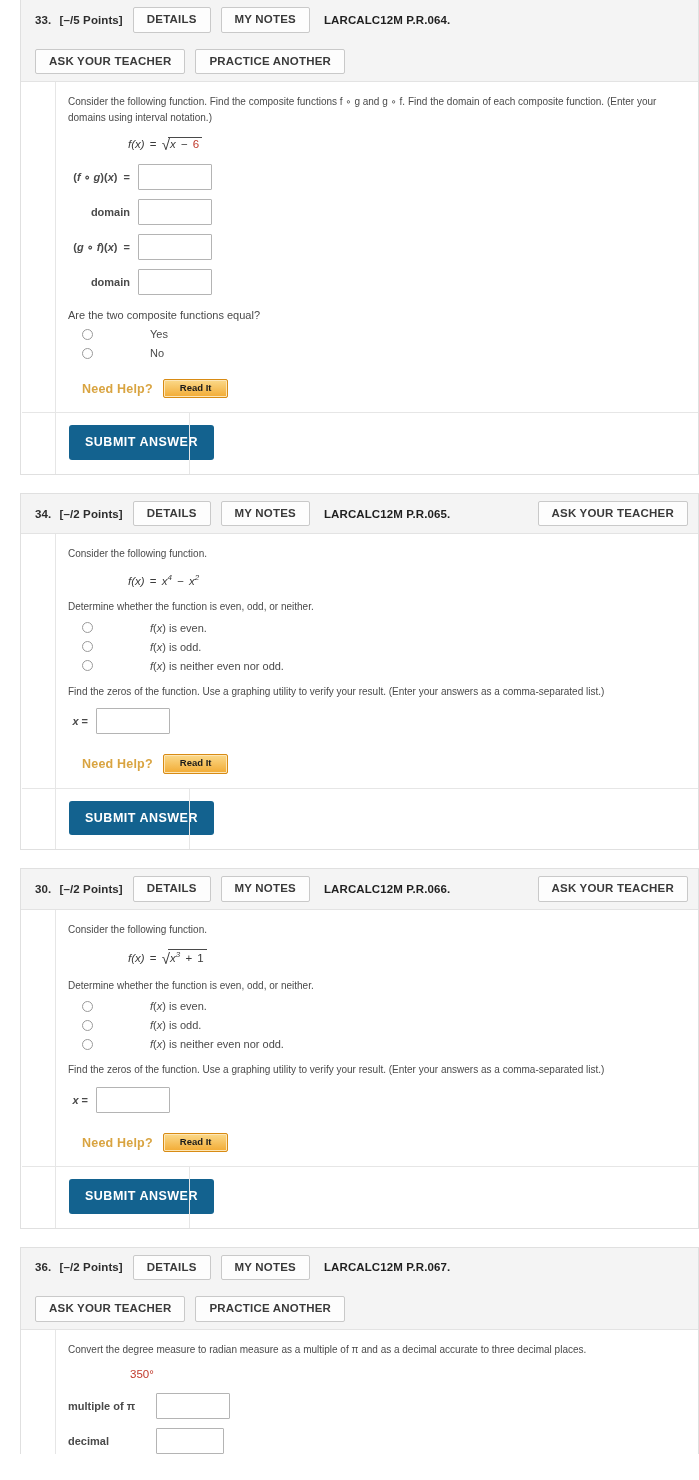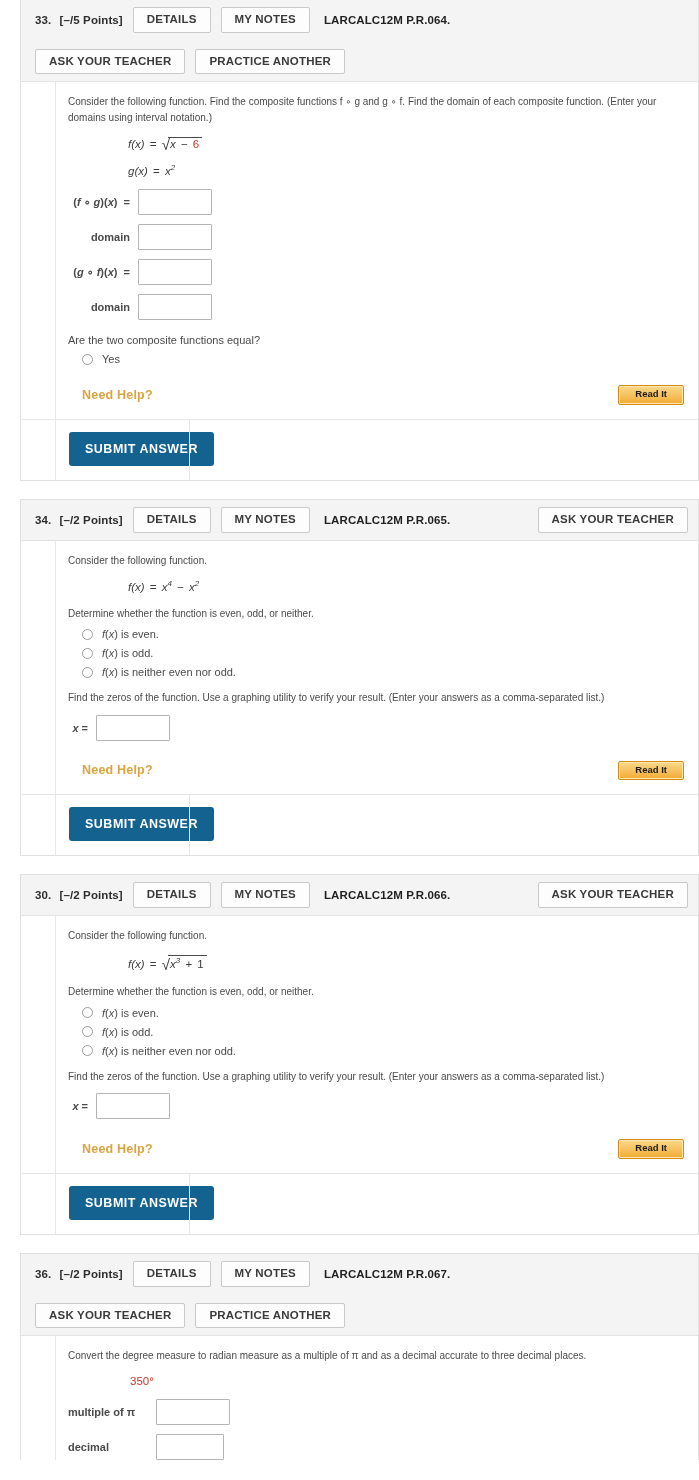--- a/index.html
+++ b/index.html
@@ -133,40 +133,39 @@
   .txtbox {
     border: 1px solid #b4b4b4;
     background: #ffffff;
     height: 26px;
     width: 74px;
     border-radius: 1px;
   }
   .txtbox.w68 { width: 68px; }
 
   
-  .radio-row { display: flex; align-items: center; margin: 7px 0 7px 14px; }
+  .radio-row { display: flex; align-items: center; margin: 7px 0 7px 14px; gap: 48px; }
   .radio {
     width: 11px; height: 11px;
     border: 1px solid #9a9a9a;
     border-radius: 50%;
     background: #fff;
     margin-right: 9px;
     flex: 0 0 auto;
     cursor: pointer;
   }
   .radio-label { font-size: 11px; color: #4a4a4a; }
   .radio-label i { font-style: italic; }
 
   .prompt { font-size: 11px; color:#4a4a4a; margin: 14px 0 4px 0; }
 
   
   .needhelp-row {
     display: flex; align-items: center;
     margin: 20px 0 14px 14px;
-    justify-content: space-between;
   }
   .needhelp-label {
     font-size: 12.5px;
     font-weight: bold;
     color: #d9a441;
     margin-right: 10px;
     letter-spacing: .2px;
   }
   .readit {
     display: inline-block;
@@ -231,23 +230,20 @@
     </div>
 
     <div class="prob-body">
       <div class="inner">
         <p class="qtext wrap">Consider the following function. Find the composite functions f ∘ g and g ∘ f. Find the domain of each composite function. (Enter your domains using interval notation.)</p>
 
         <div class="formula">
           <i class="v">f</i>(<i class="v">x</i>) <span class="op">=</span>
           <span class="sqrt"><span class="radical">√</span><span class="rad-body"><i class="v">x</i> <span class="op">−</span> <span class="rednum">6</span></span></span>
         </div>
-        <div class="formula">
-          <i class="v">g</i>(<i class="v">x</i>) <span class="op">=</span> <i class="v">x</i><sup>2</sup>
-        </div>
 
         <div class="ans-row">
           <span class="ans-label">(<i>f</i> ∘ <i>g</i>)(<i>x</i>) &nbsp;=</span>
           <input type="text" class="txtbox" style="">
         </div>
         <div class="ans-row">
           <span class="ans-label">domain</span>
           <input type="text" class="txtbox" style="">
         </div>
         <div class="ans-row">
@@ -257,20 +253,24 @@
         <div class="ans-row">
           <span class="ans-label">domain</span>
           <input type="text" class="txtbox" style="">
         </div>
 
         <p class="prompt">Are the two composite functions equal?</p>
 
         <div class="radio-row">
           <span class="radio"></span>
           <span class="radio-label">Yes</span>
+        </div>
+        <div class="radio-row">
+          <span class="radio"></span>
+          <span class="radio-label">No</span>
         </div>
 
         <div class="needhelp-row">
           <span class="needhelp-label">Need Help?</span>
           <span class="readit">Read It</span>
         </div>
       </div>
 
       <div class="submit-bar submit-wrap">
         <span class="submit-divider"></span>

